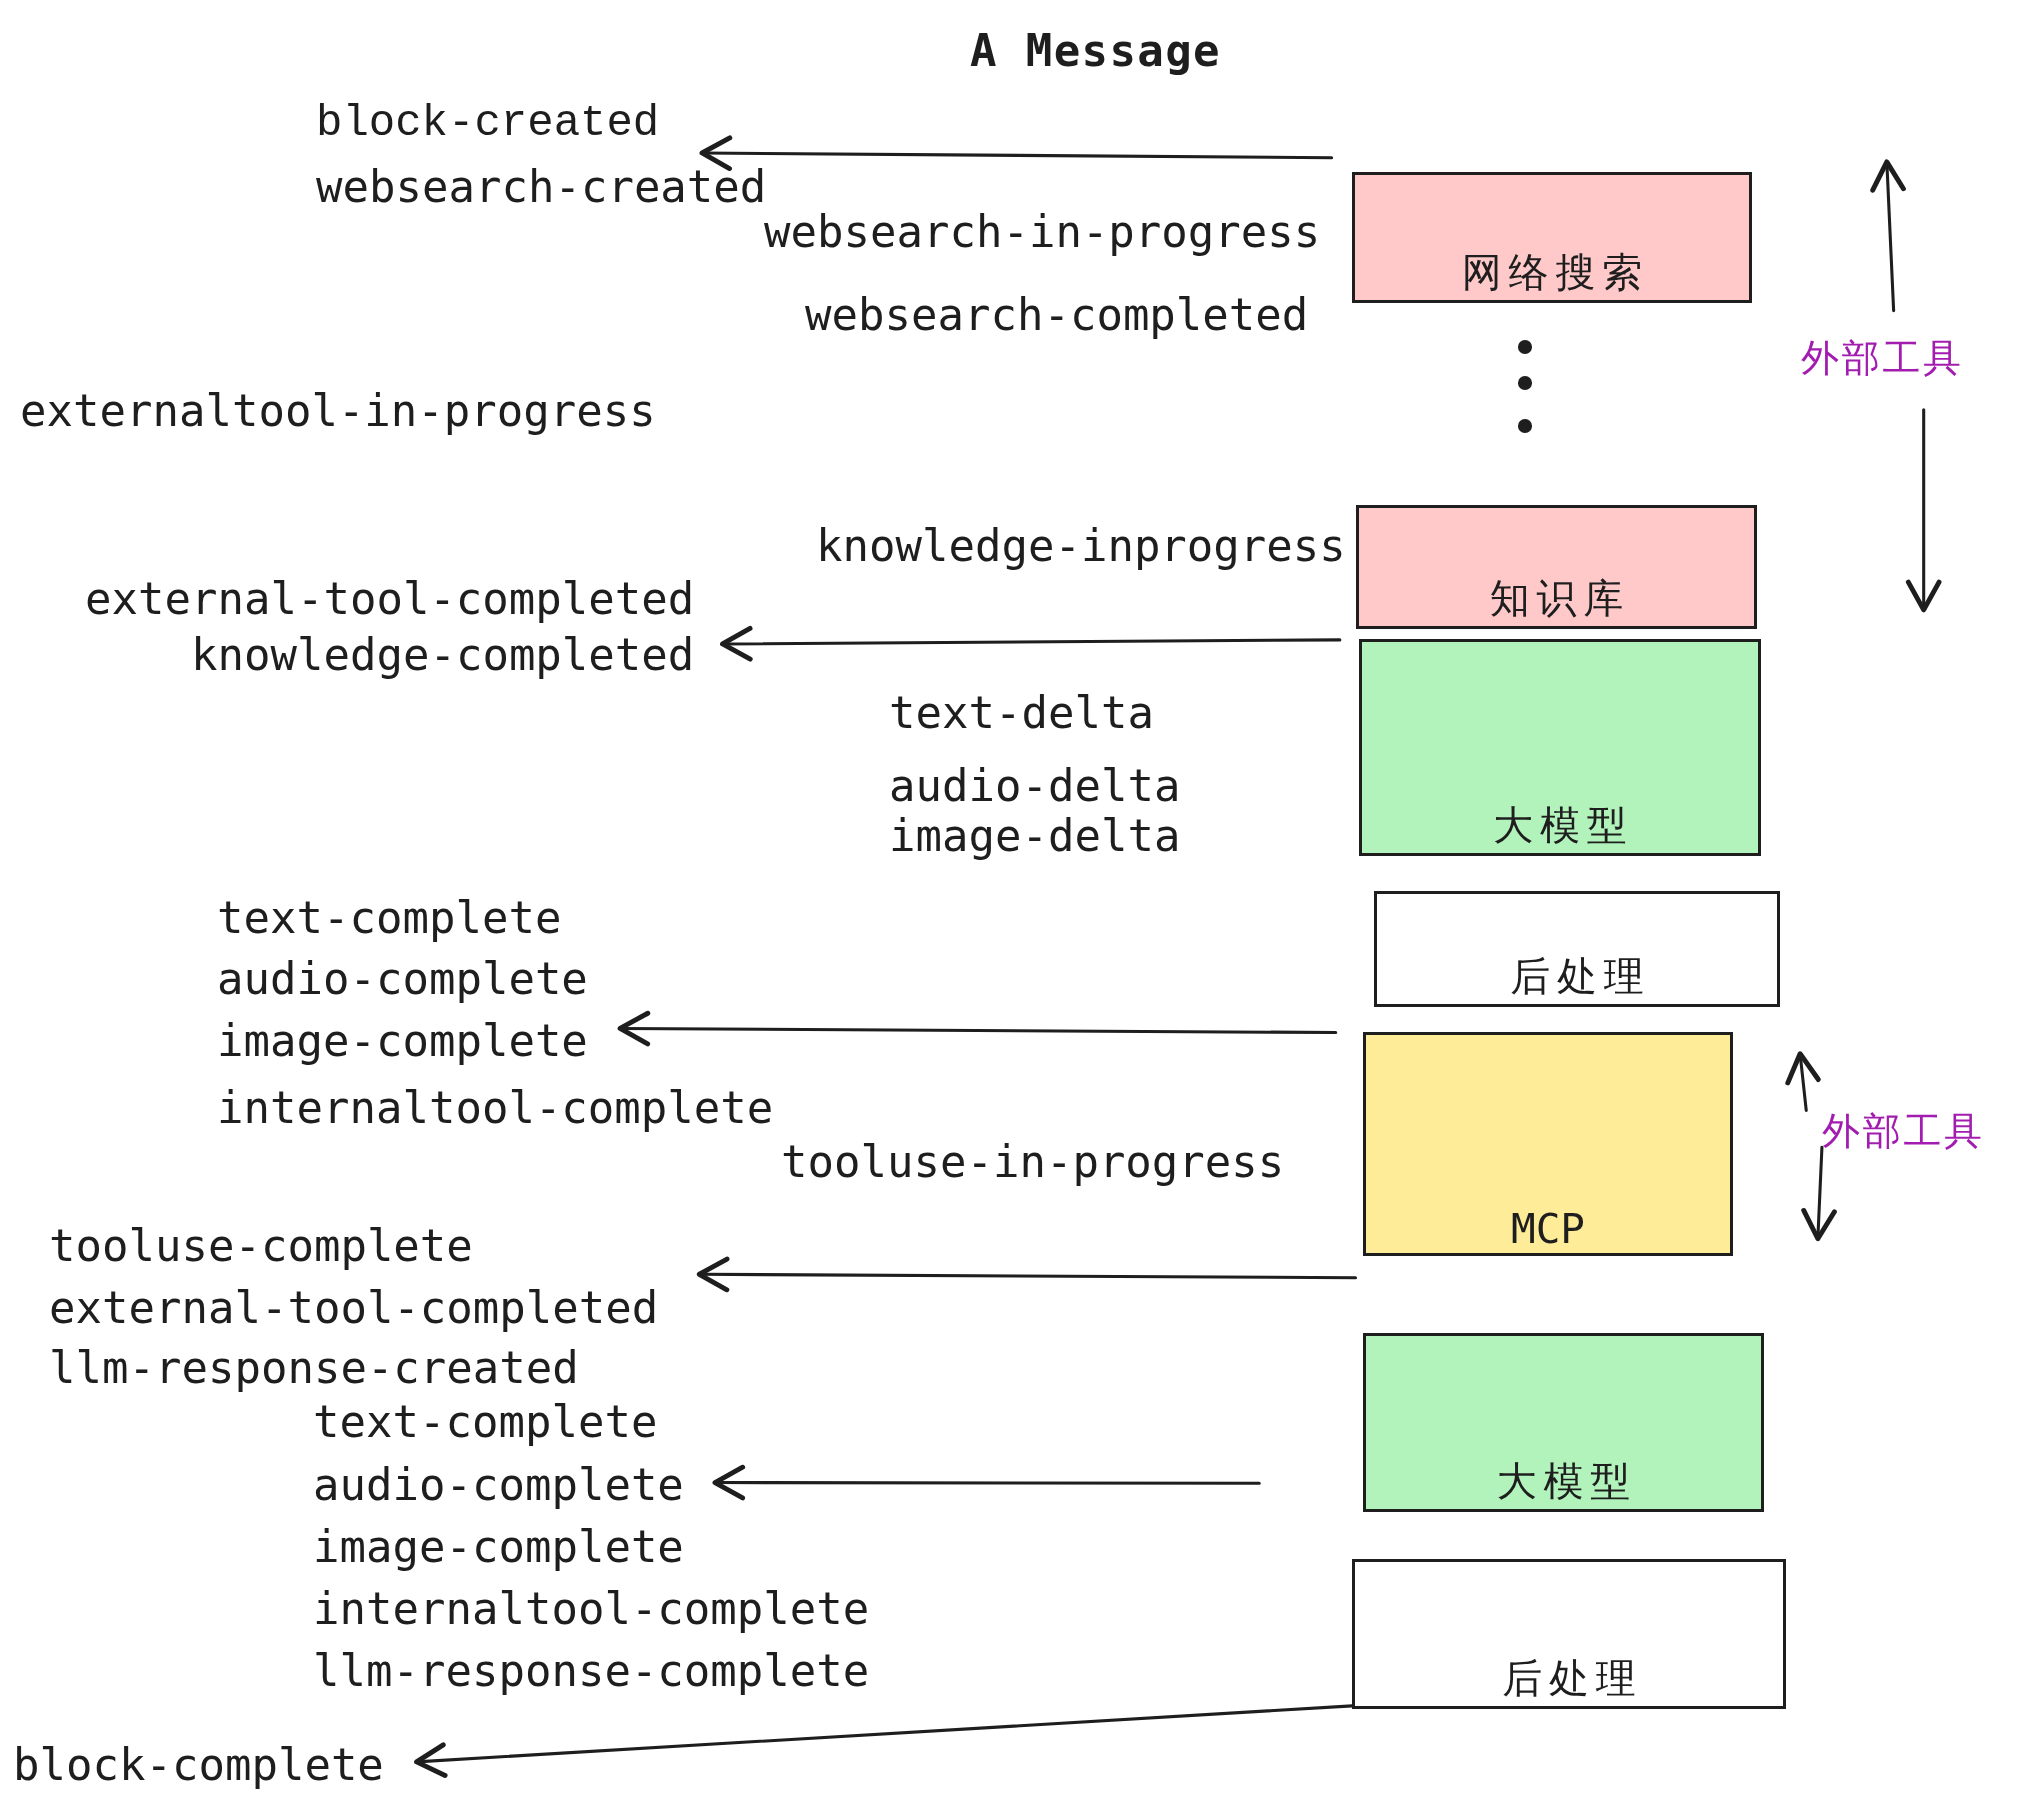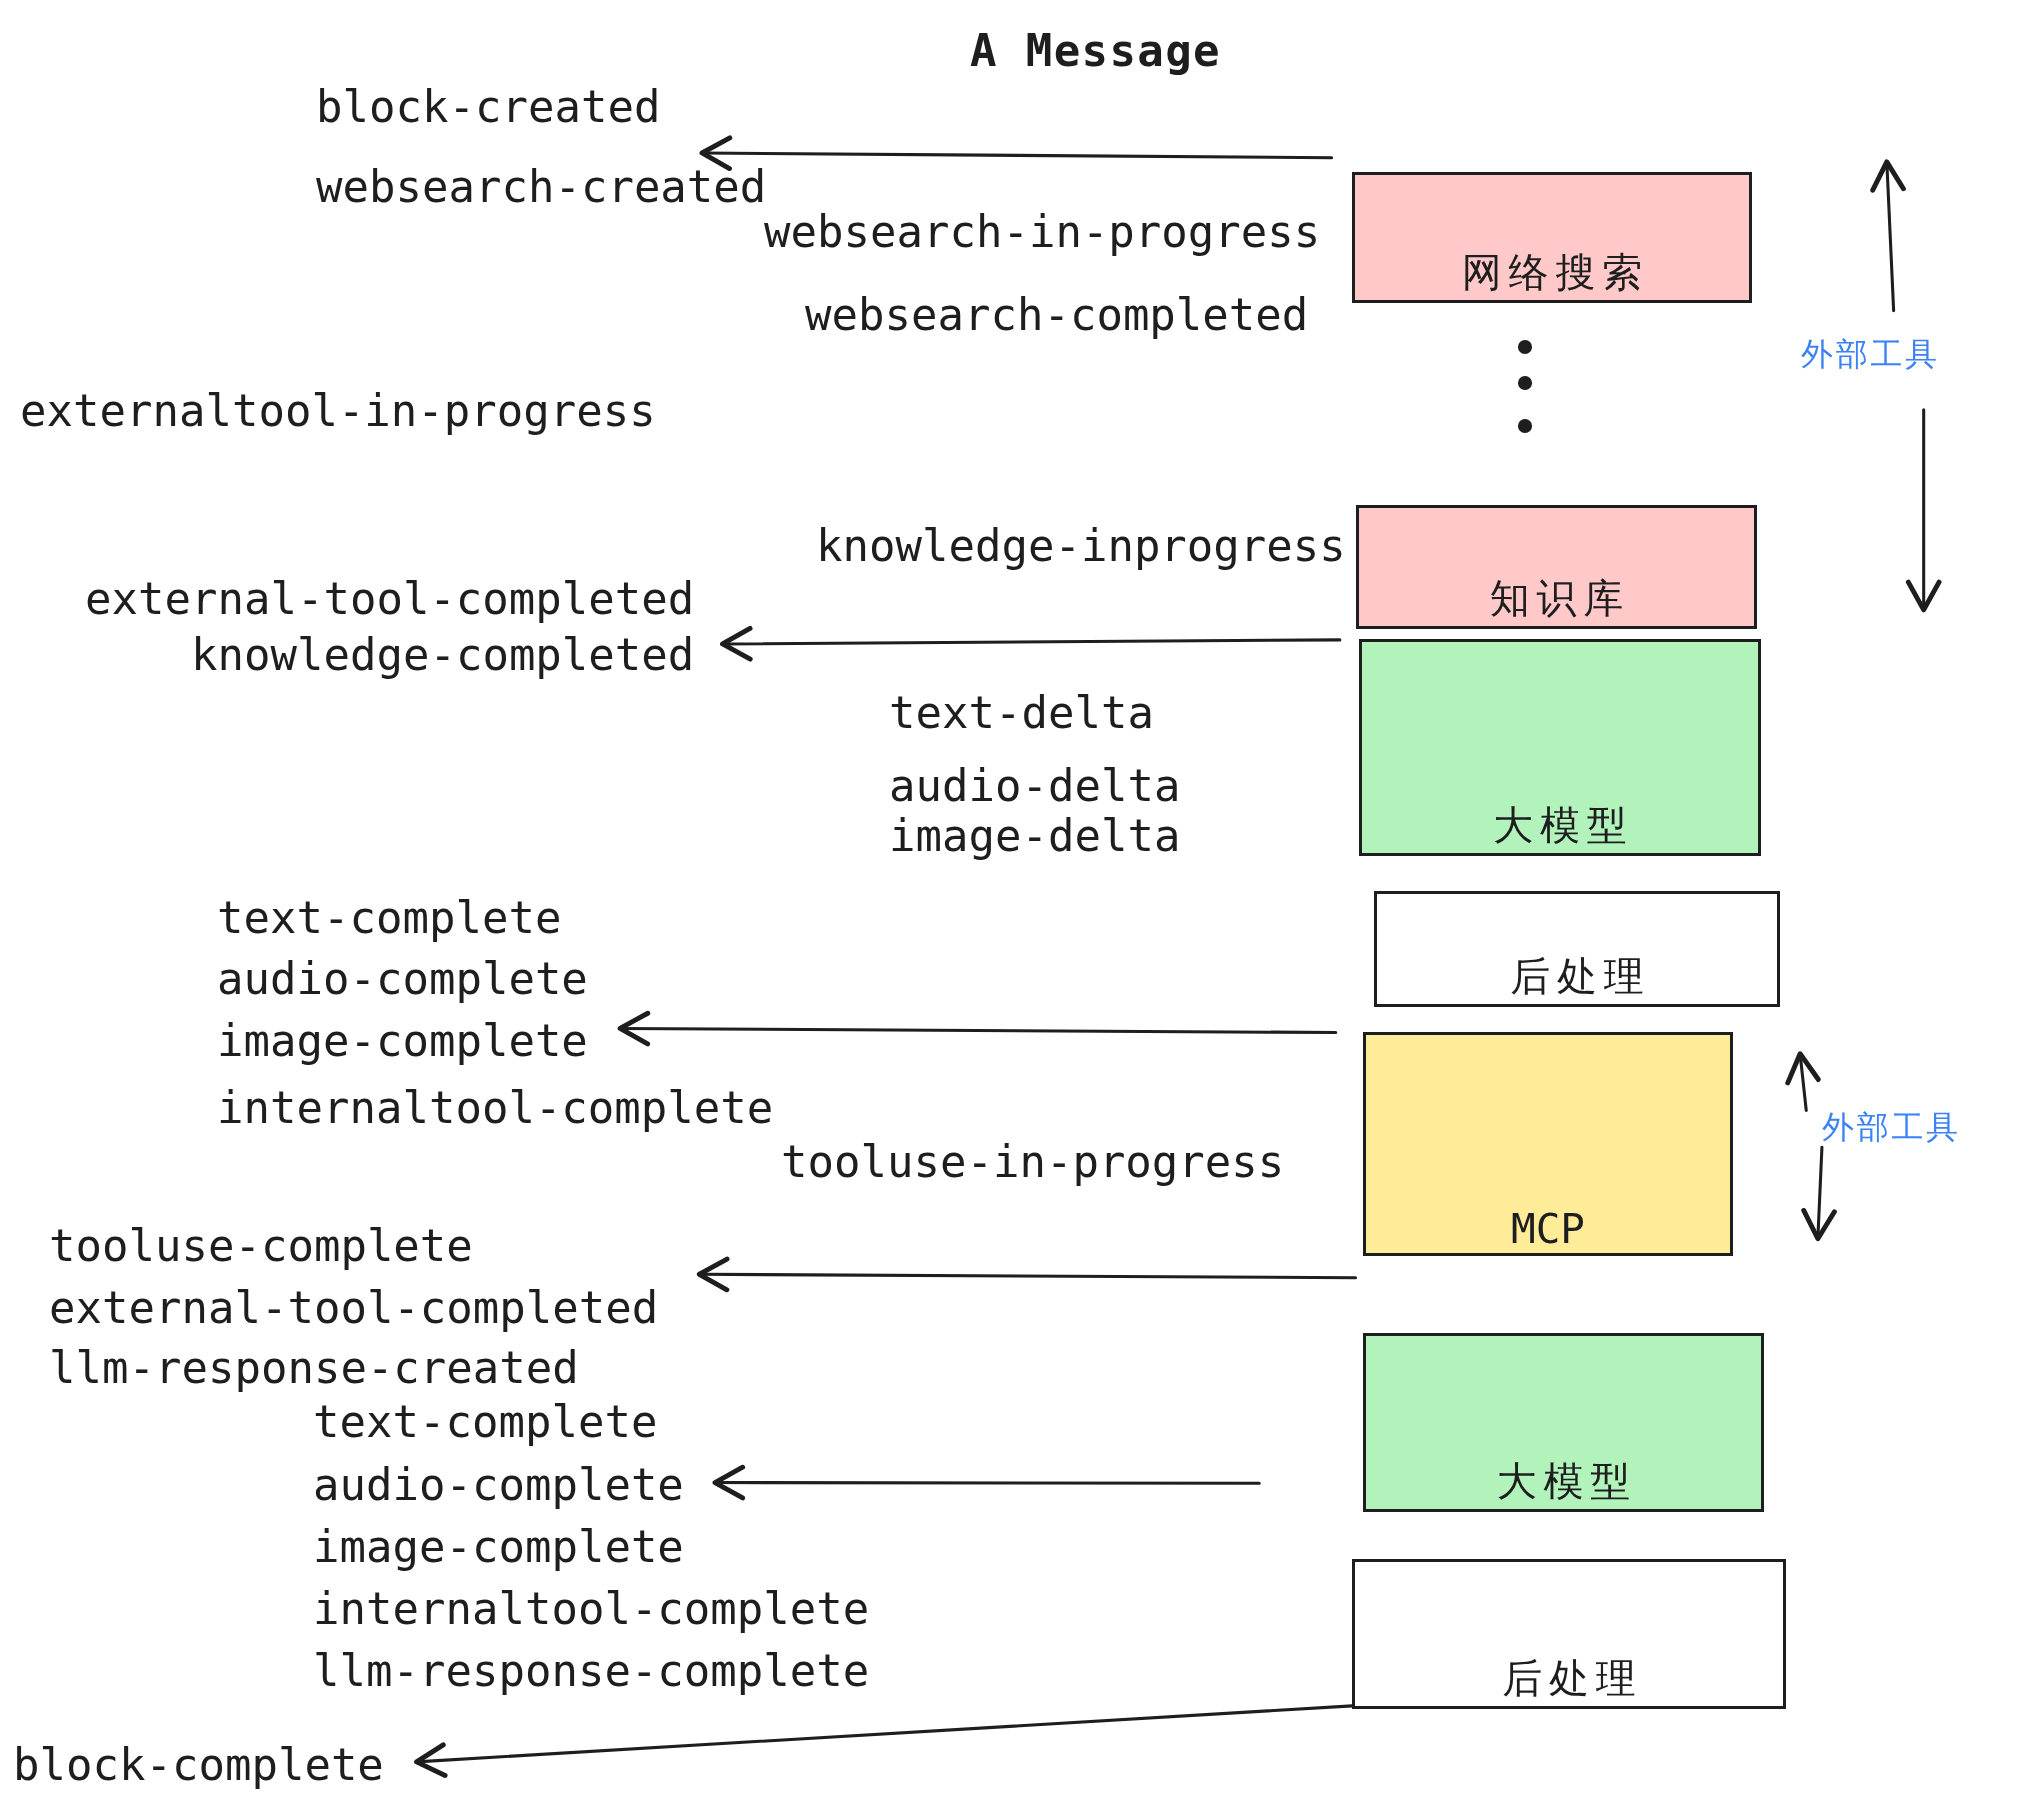--- a/index.html
+++ b/index.html
@@ -44,45 +44,45 @@
   .box .box-label.mono{
     font-family:"DejaVu Sans Mono", monospace;
     font-size:41px;
     letter-spacing:0;
     text-indent:0;
     font-weight:500;
   }
   .side-label{
     position:absolute;
     font-family:Liberation Serif, serif;
-    font-size:32px;
+    font-size:38px;
     letter-spacing:2.7px;
     white-space:nowrap;
-    color:#3b82f6;
+    color:#a21caf;
   }
   .dot{
     position:absolute;
     width:13.7px;height:13.7px;
     border-radius:50%;
     background:#1e1e1e;
   }
   svg.arrows{
     position:absolute;
     left:0;top:0;width:2035px;height:1796px;
     pointer-events:none;
   }
 </style>
 </head>
 <body>
 
 <div class="canvas">
   <div class="title" id="title" style="left:970px;top:24.6px;">A Message</div>
 
   <div id="labels-layer">
-      <div class="event-label" style="left: 316px; top: 84px;">block-created</div>
+      <div class="event-label" style="left: 316px; top: 100px; font-family: Liberation Mono, monospace;">block-created</div>
       <div class="event-label" style="left: 316px; top: 164px;">websearch-created</div>
       <div class="event-label" style="left: 764px; top: 209px;">websearch-in-progress</div>
       <div class="event-label" style="left: 805px; top: 292px;">websearch-completed</div>
       <div class="event-label" style="left: 20px; top: 388px;">externaltool-in-progress</div>
       <div class="event-label" style="left: 816px; top: 523px; text-align: right;">knowledge-inprogress</div>
       <div class="event-label" style="left: 85px; top: 576px;">external-tool-completed</div>
       <div class="event-label" style="left: 191px; top: 632px;">knowledge-completed</div>
       <div class="event-label" style="left: 889px; top: 690px;">text-delta</div>
       <div class="event-label" style="left: 889px; top: 751px; margin-top: 12px;">audio-delta</div>
       <div class="event-label" style="left: 889px; top: 813px;">image-delta</div>

